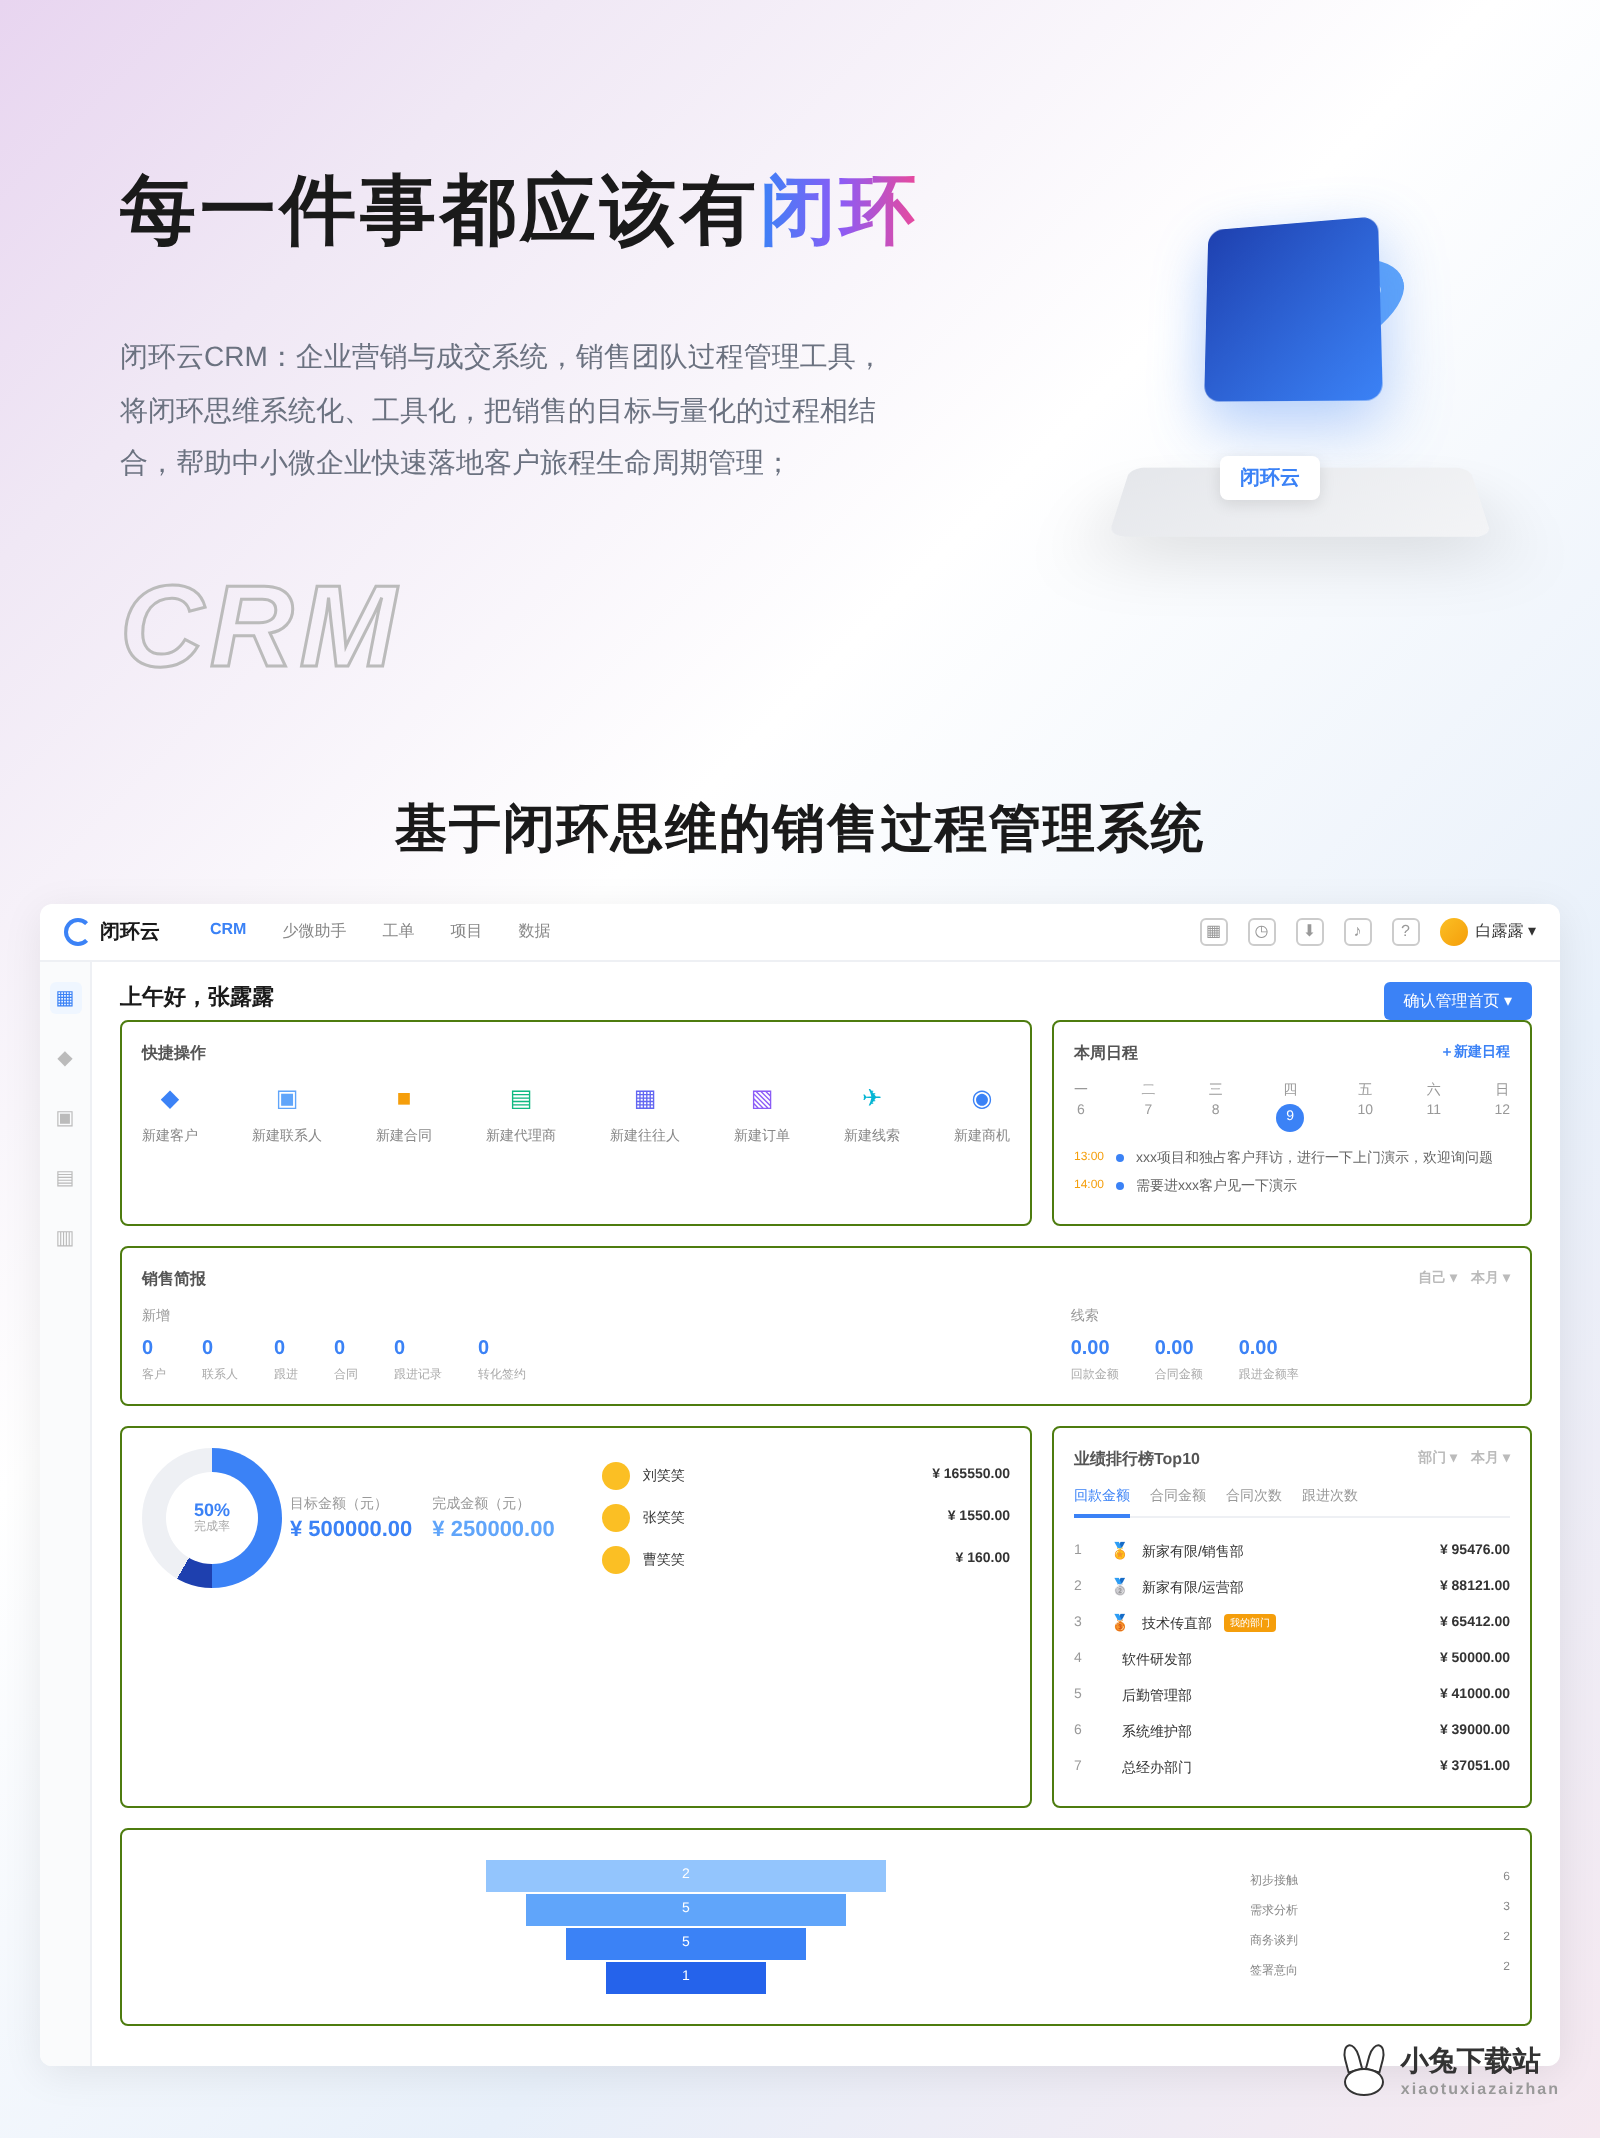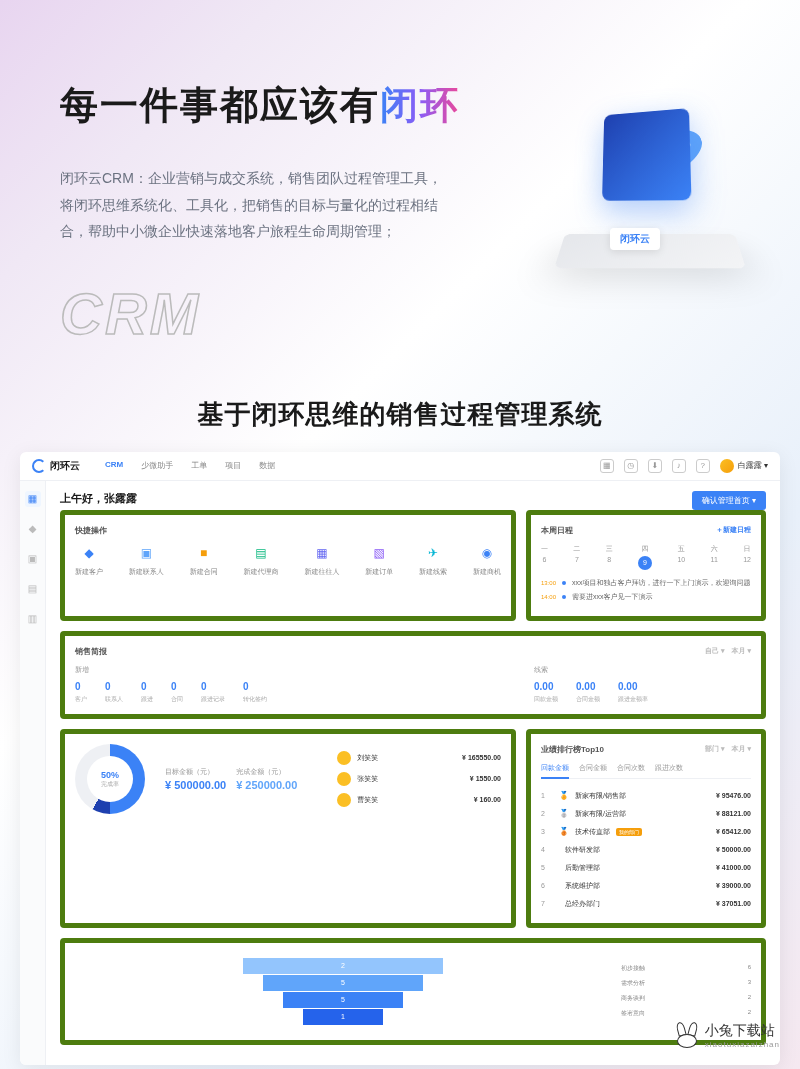--- a/index.html
+++ b/index.html
@@ -27,21 +27,21 @@
 .db-avatar{width:14px;height:14px;border-radius:50%;background:linear-gradient(135deg,#fbbf24,#f59e0b)}
 .db-body{display:flex}
 .db-side{width:26px;background:#fafbfc;border-right:1px solid #eef0f4;display:flex;flex-direction:column;align-items:center;padding-top:10px;gap:14px}
 .db-side-item{width:16px;height:16px;display:flex;align-items:center;justify-content:center;color:#bbb;font-size:10px;border-radius:3px}
 .db-side-item.active{background:#eff6ff;color:#3b82f6}
 .db-main{flex:1;padding:10px 14px}
 .db-hdr{display:flex;justify-content:space-between;}
 .db-greet{font-size:11px;font-weight:600;color:#1a1a1a}
 .db-btn{background:#3b82f6;color:#fff;padding:4px 10px;border-radius:3px;font-size:8px}
 .db-row{display:flex;gap:10px}
-.card{background:#fff;border:5px solid #4d7c0f;border-radius:4px;padding:10px;margin-bottom:10px}
+.card{background:#fff;border:1px solid #4d7c0f;border-radius:4px;padding:10px;margin-bottom:10px}
 .card-title{font-size:8px;font-weight:600;color:#555;margin-bottom:8px;display:flex;justify-content:space-between}
 .card-title .more{color:#bbb;font-size:7px}
 .quick-ops{display:flex;justify-content:space-between}
 .qop{display:flex;flex-direction:column;align-items:center;gap:5px;font-size:7px;color:#888}
 .qop-ico{width:18px;height:18px;display:flex;align-items:center;justify-content:center;font-size:12px}
 .qop-ico.c1{color:#3b82f6}.qop-ico.c2{color:#60a5fa}.qop-ico.c3{color:#f59e0b}.qop-ico.c4{color:#10b981}.qop-ico.c5{color:#6366f1}.qop-ico.c6{color:#8b5cf6}.qop-ico.c7{color:#06b6d4}.qop-ico.c8{color:#3b82f6}
 .sched{flex:0 0 240px}
 .sched-days{display:flex;justify-content:space-between;margin-bottom:8px;font-size:7px;color:#999}
 .sched-day{display:flex;flex-direction:column;align-items:center;gap:2px}
 .sched-day.active .dnum{background:#3b82f6;color:#fff;border-radius:50%;width:14px;height:14px;display:flex;align-items:center;justify-content:center}
@@ -49,21 +49,21 @@
 .sched-time{color:#f59e0b;font-size:6px}
 .sched-dot{width:4px;height:4px;border-radius:50%;background:#3b82f6}
 .brief-grid{display:flex;gap:25px}
 .brief-sec{flex:1}
 .brief-sec-t{font-size:7px;color:#999;margin-bottom:6px}
 .brief-items{display:flex;gap:18px}
 .brief-item{display:flex;flex-direction:column;gap:3px}
 .brief-val{font-size:10px;font-weight:600;color:#3b82f6}
 .brief-lbl{font-size:6px;color:#aaa}
 .goal-row{display:flex;gap:10px}
-.goal-left{flex:1;display:flex;gap:20px;align-items:center}
+.goal-left{flex:1;display:flex;gap:4px;align-items:center}
 .donut{width:70px;height:70px;border-radius:50%;background:conic-gradient(#3b82f6 0 180deg,#1e40af 180deg 210deg,#eef0f4 210deg 360deg);display:flex;align-items:center;justify-content:center;position:relative}
 .donut::before{content:"";position:absolute;width:46px;height:46px;background:#fff;border-radius:50%}
 .donut-txt{position:relative;font-size:9px;font-weight:700;color:#3b82f6;text-align:center;line-height:1.2}
 .donut-txt small{display:block;font-size:6px;color:#aaa;font-weight:400}
 .goal-nums{display:flex;flex-direction:row;gap:10px;font-size:7px}
 .goal-nums .lbl{color:#999;margin-bottom:2px}
 .goal-nums .num{font-size:11px;font-weight:700;color:#3b82f6}
 .rank-list{display:flex;flex-direction:column;gap:7px}
 .rank-item{display:flex;align-items:center;gap:6px;font-size:7px}
 .rank-ava{width:14px;height:14px;border-radius:50%;background:#fbbf24}
@@ -78,21 +78,21 @@
 .dept-badge{background:#f59e0b;color:#fff;font-size:5px;padding:1px 3px;border-radius:2px}
 .funnel-row{display:flex;gap:10px}
 .funnel{flex:1;display:flex;flex-direction:column;align-items:center;gap:1px;padding:5px 0}
 .funnel-bar{height:16px;display:flex;align-items:center;justify-content:center;color:#fff;font-size:7px}
 .fb1{width:200px;background:#93c5fd}
 .fb2{width:160px;background:#60a5fa}
 .fb3{width:120px;background:#3b82f6}
 .fb4{width:80px;background:#2563eb}
 .funnel-stats{flex:0 0 130px;font-size:6px;color:#888;display:flex;flex-direction:column;gap:6px;justify-content:center}
 .funnel-stats div{display:flex;justify-content:space-between}
-.watermark{position:absolute;bottom:20px;right:20px;display:flex;align-items:center;gap:6px;font-size:14px;color:#333;font-weight:400}
+.watermark{position:absolute;bottom:20px;right:20px;display:flex;align-items:center;gap:6px;font-size:14px;color:#333;font-weight:700}
 .wm-logo{width:24px;height:24px;position:relative}
 .wm-ear{position:absolute;width:8px;height:14px;background:#fff;border:1.5px solid #333;border-radius:50% 50% 0 0;top:-2px}
 .wm-ear.l{left:2px;transform:rotate(-15deg)}
 .wm-ear.r{right:2px;transform:rotate(15deg)}
 .wm-face{position:absolute;width:20px;height:14px;background:#fff;border:1.5px solid #333;border-radius:50%;bottom:0;left:2px}
 .wm-sub{font-size:8px;color:#999;letter-spacing:1px}
 </style>
 </head>
 <body>
 

